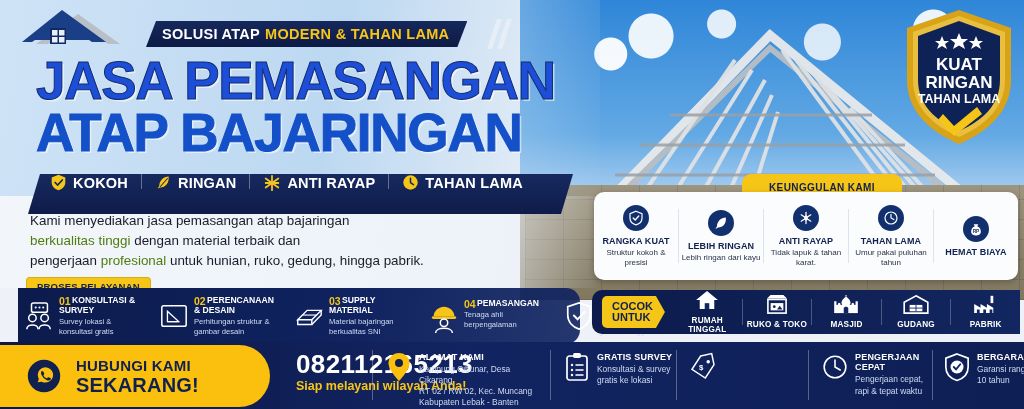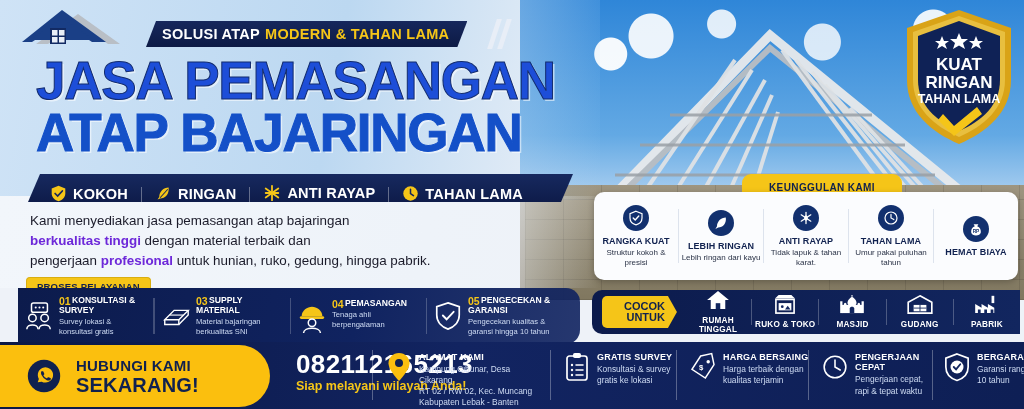--- a/index.html
+++ b/index.html
@@ -81,35 +81,35 @@
     position:absolute; left:36px; top:108px;
     font-size:53px; line-height:50px; font-weight:bold;
     color:#1450c8; letter-spacing:-1.2px;
     -webkit-text-stroke: 1px #1450c8;
     text-shadow: 2px 2px 0 rgba(255,255,255,.55);
     white-space:nowrap;
   }
 
   
   .featstrip {
-    position:absolute; left:28px; top:174px; height:28px; width:545px;
+    position:absolute; left:28px; top:174px; height:40px; width:545px;
     background:linear-gradient(#17295f,#0e1c4a);
     clip-path: polygon(12px 0, 100% 0, calc(100% - 12px) 100%, 0 100%);
-    display:flex; align-items:flex-end; padding-left:22px;
+    display:flex; align-items:flex-start; padding-left:22px;
   }
   .featstrip .feat { display:flex; align-items:center; gap:6px; }
   .featstrip .feat span { color:#fff; font-size:14.5px; font-weight:bold; letter-spacing:.2px; white-space:nowrap;}
   .featstrip .sep { width:1px; height:15px; background:rgba(255,255,255,.35); margin:0 13px; }
 
   
   .desc {
     position:absolute; left:30px; top:211px; width:460px;
     font-size:13.4px; line-height:20px; color:#1b1b2a; font-weight:500;
   }
-  .desc b { color:#6d28d9; font-weight:bold; }
+  .desc b { color:#4d7c0f; font-weight:normal; }
 
   
   .proclabel {
     position:absolute; left:26px; top:277px;
     background:#f5c518; color:#10214f; font-size:9.5px; font-weight:bold;
     padding:2.5px 10px 2.5px 10px; border-radius:4px 4px 0 0; letter-spacing:.2px;
     border:1px solid #d9ae10; border-bottom:none;
   }
   .procpanel {
     position:absolute; left:18px; top:288px; width:562px; height:56px;
@@ -153,21 +153,21 @@
   .keusep { width:1px; height:54px; background:#dde3ed; }
 
   
   .cocokbar {
     position:absolute; left:592px; top:290px; width:428px; height:44px;
     background:linear-gradient(90deg,#0c1b4c,#12265f);
     border-radius:10px 0 0 10px; display:flex; align-items:center; padding-left:10px;
   }
   .cocoktag {
     background:#f5c518; color:#10214f; font-size:11px; font-weight:bold;
-    line-height:11px; text-align:right; padding:5px 12px 5px 22px;
+    line-height:11px; text-align:left; padding:5px 12px 5px 10px;
     clip-path: polygon(0 0, calc(100% - 9px) 0, 100% 50%, calc(100% - 9px) 100%, 0 100%);
     border-radius:5px 0 0 5px; margin-right:8px;
   }
   .cocokitem { flex:1; text-align:center; color:#fff; }
   .cocokitem .cl { font-size:8.2px; font-weight:bold; line-height:9.5px; margin-top:2px; letter-spacing:.2px;}
   .cocoksep { width:1px; height:26px; background:rgba(255,255,255,.25); }
 
   
   .bottombar {
     position:absolute; left:0; top:342px; width:1024px; height:67px;
@@ -333,20 +333,32 @@
         <path d="M16 30 C16 24 28 24 28 30" fill="none" stroke="#fff" stroke-width="1.6"></path>
       </svg>
       <div class="stxt">
         <div class="num">01</div>
         <div class="ttl">KONSULTASI &amp; SURVEY</div>
         <div class="sub">Survey lokasi &amp; konsultasi gratis</div>
       </div>
     </div>
     <div class="vsep"></div>
 
+    <div class="step">
+      <svg class="sico" viewBox="0 0 32 32">
+        <rect x="3" y="5" width="26" height="22" rx="2" fill="none" stroke="#fff" stroke-width="1.6"></rect>
+        <path d="M9 22 L9 11 L21 22 Z" fill="none" stroke="#fff" stroke-width="1.4"></path>
+        <path d="M9 22 L21 22" stroke="#fff" stroke-width="1.4"></path>
+      </svg>
+      <div class="stxt">
+        <div class="num">02</div>
+        <div class="ttl">PERENCANAAN &amp; DESAIN</div>
+        <div class="sub">Perhitungan struktur &amp; gambar desain</div>
+      </div>
+    </div>
     <div class="vsep"></div>
 
     <div class="step">
       <svg class="sico" viewBox="0 0 32 32">
         <path d="M4 20 L14 10 L29 10 L19 20 Z" fill="none" stroke="#fff" stroke-width="1.5"></path>
         <path d="M4 20 L4 25 L19 25 L19 20" fill="none" stroke="#fff" stroke-width="1.5"></path>
         <path d="M19 25 L29 15 L29 10" fill="none" stroke="#fff" stroke-width="1.5"></path>
         <path d="M9 15 L24 15" stroke="#fff" stroke-width="1.2"></path>
       </svg>
       <div class="stxt">
@@ -574,25 +586,20 @@
     </div>
   </div>
   <div class="divv" style="left:676px"></div>
 
   <div class="binfo" style="left:690px; width:125px;">
     <svg class="bicon" viewBox="0 0 30 30">
       <path d="M15 2 L28 2 L28 15 L15 28 L2 15 Z" transform="rotate(-12 15 15)" fill="none" stroke="#fff" stroke-width="1.7"></path>
       <circle cx="21" cy="9" r="2" fill="#fff"></circle>
       <text x="13" y="19" text-anchor="middle" font-family="Liberation Sans, sans-serif" font-size="9" font-weight="bold" fill="#fff">$</text>
     </svg>
-    <div>
-      <div class="bt">HARGA BERSAING</div>
-      <div class="bs">Harga terbaik dengan</div>
-      <div class="bs" style="margin-top:0">kualitas terjamin</div>
-    </div>
   </div>
   <div class="divv" style="left:808px"></div>
 
   <div class="binfo" style="left:822px; width:130px;">
     <svg class="bicon" viewBox="0 0 30 30">
       <circle cx="15" cy="15" r="12.5" fill="none" stroke="#fff" stroke-width="1.8"></circle>
       <path d="M15 7 V15 L21 18.5" stroke="#fff" stroke-width="1.8" fill="none" stroke-linecap="round"></path>
     </svg>
     <div>
       <div class="bt">PENGERJAAN CEPAT</div>

